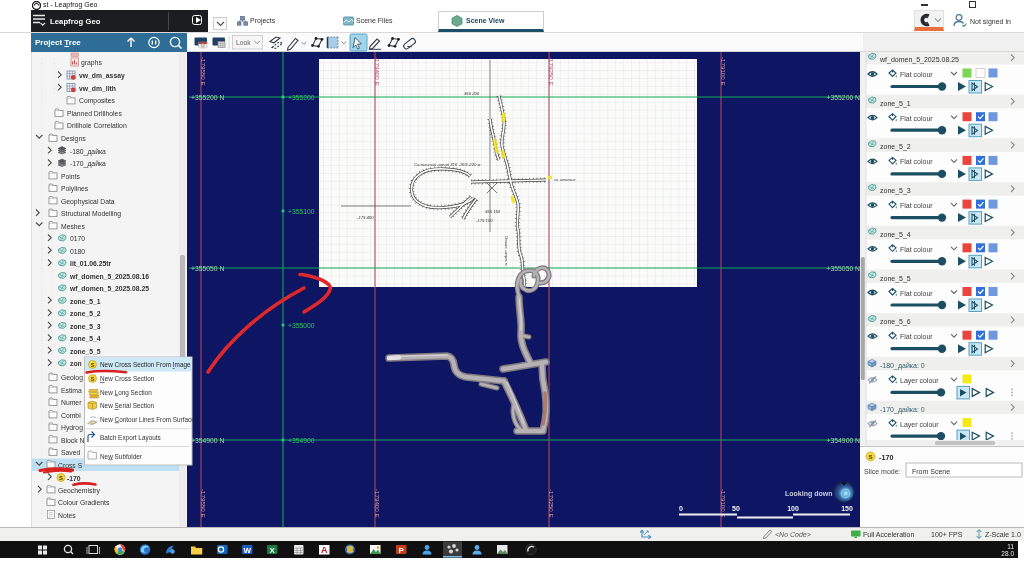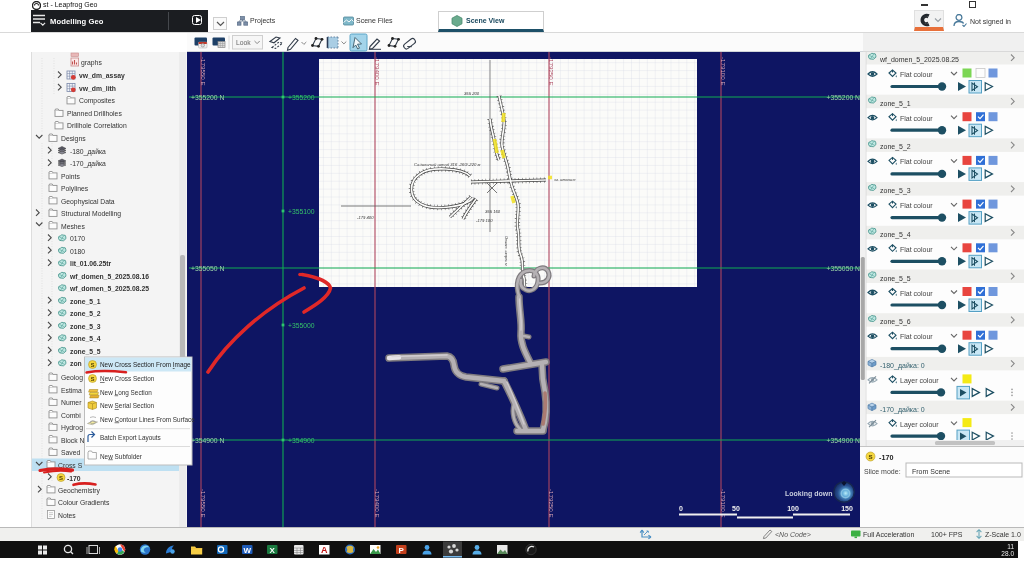--- a/index.html
+++ b/index.html
@@ -59,21 +59,21 @@
   <div class="abs" id="logobox"></div>
   <div class="abs" id="logosep"></div>
   <svg class="abs" style="left:33px;top:14px" width="14" height="14" viewBox="0 0 14 14">
       <g stroke="#e8e8e8" stroke-width="1.5">
         <line x1="0" y1="1.5" x2="12" y2="1.5"></line>
         <line x1="0" y1="5" x2="12" y2="5"></line>
         <line x1="0" y1="8.5" x2="7" y2="8.5"></line>
       </g>
       <path d="M7.5 8.8l2.3 2.3 2.3-2.3" stroke="#e8e8e8" stroke-width="1.2" fill="none"></path>
     </svg>
-  <div class="abs" id="logotext">Modelling Geo</div>
+  <div class="abs" id="logotext">Leapfrog Geo</div>
   <div class="abs" style="left:192px;top:14.5px;width:10px;height:10px;border:1.3px solid #fff;border-radius:2.5px;"></div>
   <div class="abs" style="left:196px;top:17px;width:0;height:0;border-left:5px solid #fff;border-top:3px solid transparent;border-bottom:3px solid transparent;"></div>
   <div class="abs" style="left:213px;top:17px;width:14px;height:13px;background:#fafafa;border:1px solid #cfcfcf;"></div>
   <svg class="abs" style="left:216px;top:21px" width="9" height="6" viewBox="0 0 9 6">
       <path d="M1 1l3.5 3.5L8 1" stroke="#555" stroke-width="1.2" fill="none"></path>
     </svg>
 
   <svg class="abs" style="left:237px;top:16px" width="11" height="10" viewBox="0 0 11 10">
       <g fill="#7d8fa8" stroke="#5b6e88" stroke-width="0.7">
         <rect x="3.5" y="0.5" width="4" height="3.2"></rect>
@@ -100,20 +100,23 @@
       <path d="M10 4.5 A3 3 0 1 0 10 9.5" fill="none" stroke="#23282e" stroke-width="1.6"></path>
       <path d="M17 5.5 l3 3 l3-3" fill="none" stroke="#9aa0a6" stroke-width="1.2"></path>
     </svg>
   <svg class="abs" style="left:953px;top:14px" width="14" height="13" viewBox="0 0 14 13">
       <circle cx="6" cy="3.4" r="2.9" fill="none" stroke="#4a7a9b" stroke-width="1.3"></circle>
       <path d="M1 12 Q1 7.5 6 7.5 Q9.5 7.5 10.6 9.5" fill="none" stroke="#4a7a9b" stroke-width="1.3"></path>
       <path d="M9.5 11 l1.5 1.5 l2.5-3" fill="none" stroke="#4a7a9b" stroke-width="1.1"></path>
     </svg>
   <div class="abs" style="left:970px;top:17.5px;font-size:7px;color:#333">Not signed in</div>
 
+  <div class="abs" id="ptbar">
+      <span>Project <u>T</u>ree</span>
+    </div>
   <svg class="abs" style="left:120px;top:33px" width="67" height="19" viewBox="0 0 67 19">
     <g stroke="#fff" fill="none">
       <path d="M11 14 V5 M11 5 l-3.5 3.5 M11 5 l3.5 3.5" stroke-width="1.4"></path>
       <circle cx="34" cy="9.5" r="5.2" stroke-width="1.2"></circle>
       <path d="M32.3 7.5 v4 M35.7 7.5 v4" stroke-width="1.3"></path>
       <circle cx="55" cy="9" r="4.6" stroke-width="1.4"></circle>
       <line x1="58.4" y1="12.4" x2="61.5" y2="15.5" stroke-width="1.6"></line>
     </g>
   </svg>
   <div class="abs" id="toolbar"></div>

